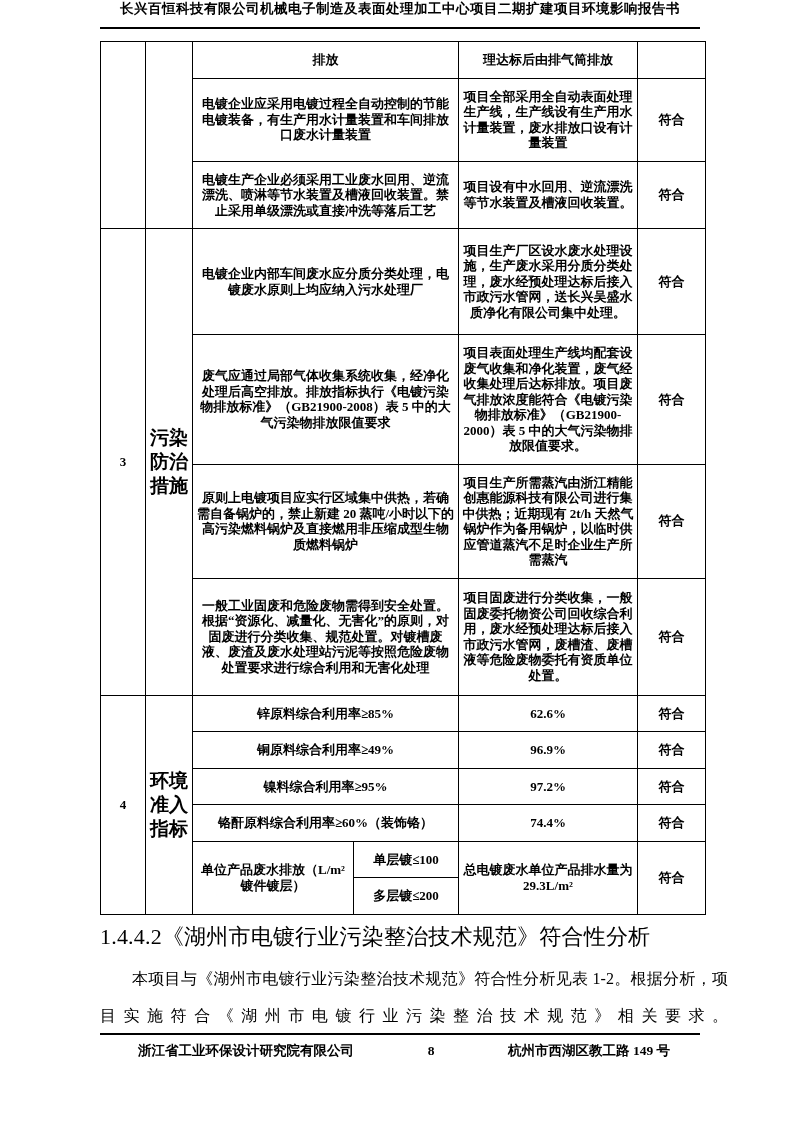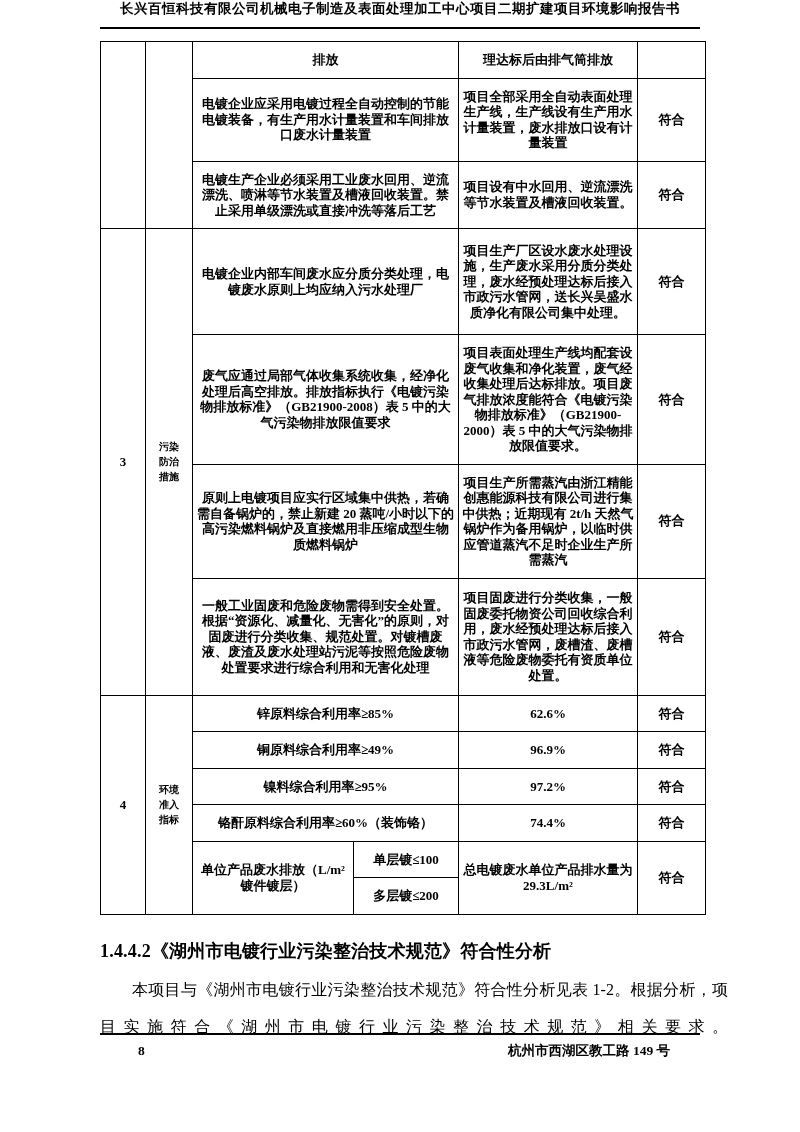--- a/index.html
+++ b/index.html
@@ -36,29 +36,29 @@
     line-height: 15.5px;
     text-align: center;
     vertical-align: middle;
     padding: 10px 3px;
     overflow: hidden;
   }
   td.num-cell { font-size: 14px; }
   td.cat-cell span {
     display: inline-block;
     width: 2em;
-    font-size: 10px;
-    line-height: 15px;
+    font-size: 19px;
+    line-height: 24px;
     text-align: center;
   }
   td.compliance-cell { font-size: 14px; }
   .section-heading {
-    margin: 24px 100px 0 100px;
-    font-size: 18px;
-    font-weight: bold;
+    margin: 7px 100px 0 100px;
+    font-size: 22px;
+    font-weight: normal;
     letter-spacing: 0.2px;
   }
   .body-paragraph {
     margin: 8px 72px 0 100px;
     font-size: 16px;
     line-height: 37px;
     text-indent: 2em;
     text-align: justify;
     text-align-last: justify;
   }
@@ -166,15 +166,16 @@
   <tr style="height:24px">
     <td>多层镀≤200</td>
   </tr>
 </tbody>
   </table>
 
 <div class="section-heading">1.4.4.2《湖州市电镀行业污染整治技术规范》符合性分析</div>
 <div class="body-paragraph">本项目与《湖州市电镀行业污染整治技术规范》符合性分析见表 1-2。根据分析，项目实施符合《湖州市电镀行业污染整治技术规范》相关要求。</div>
 
 <div class="page-footer">
+  <span>浙江省工业环保设计研究院有限公司</span>
   <span>8</span>
   <span>杭州市西湖区教工路 149 号</span>
 </div>
 
 </body></html>

